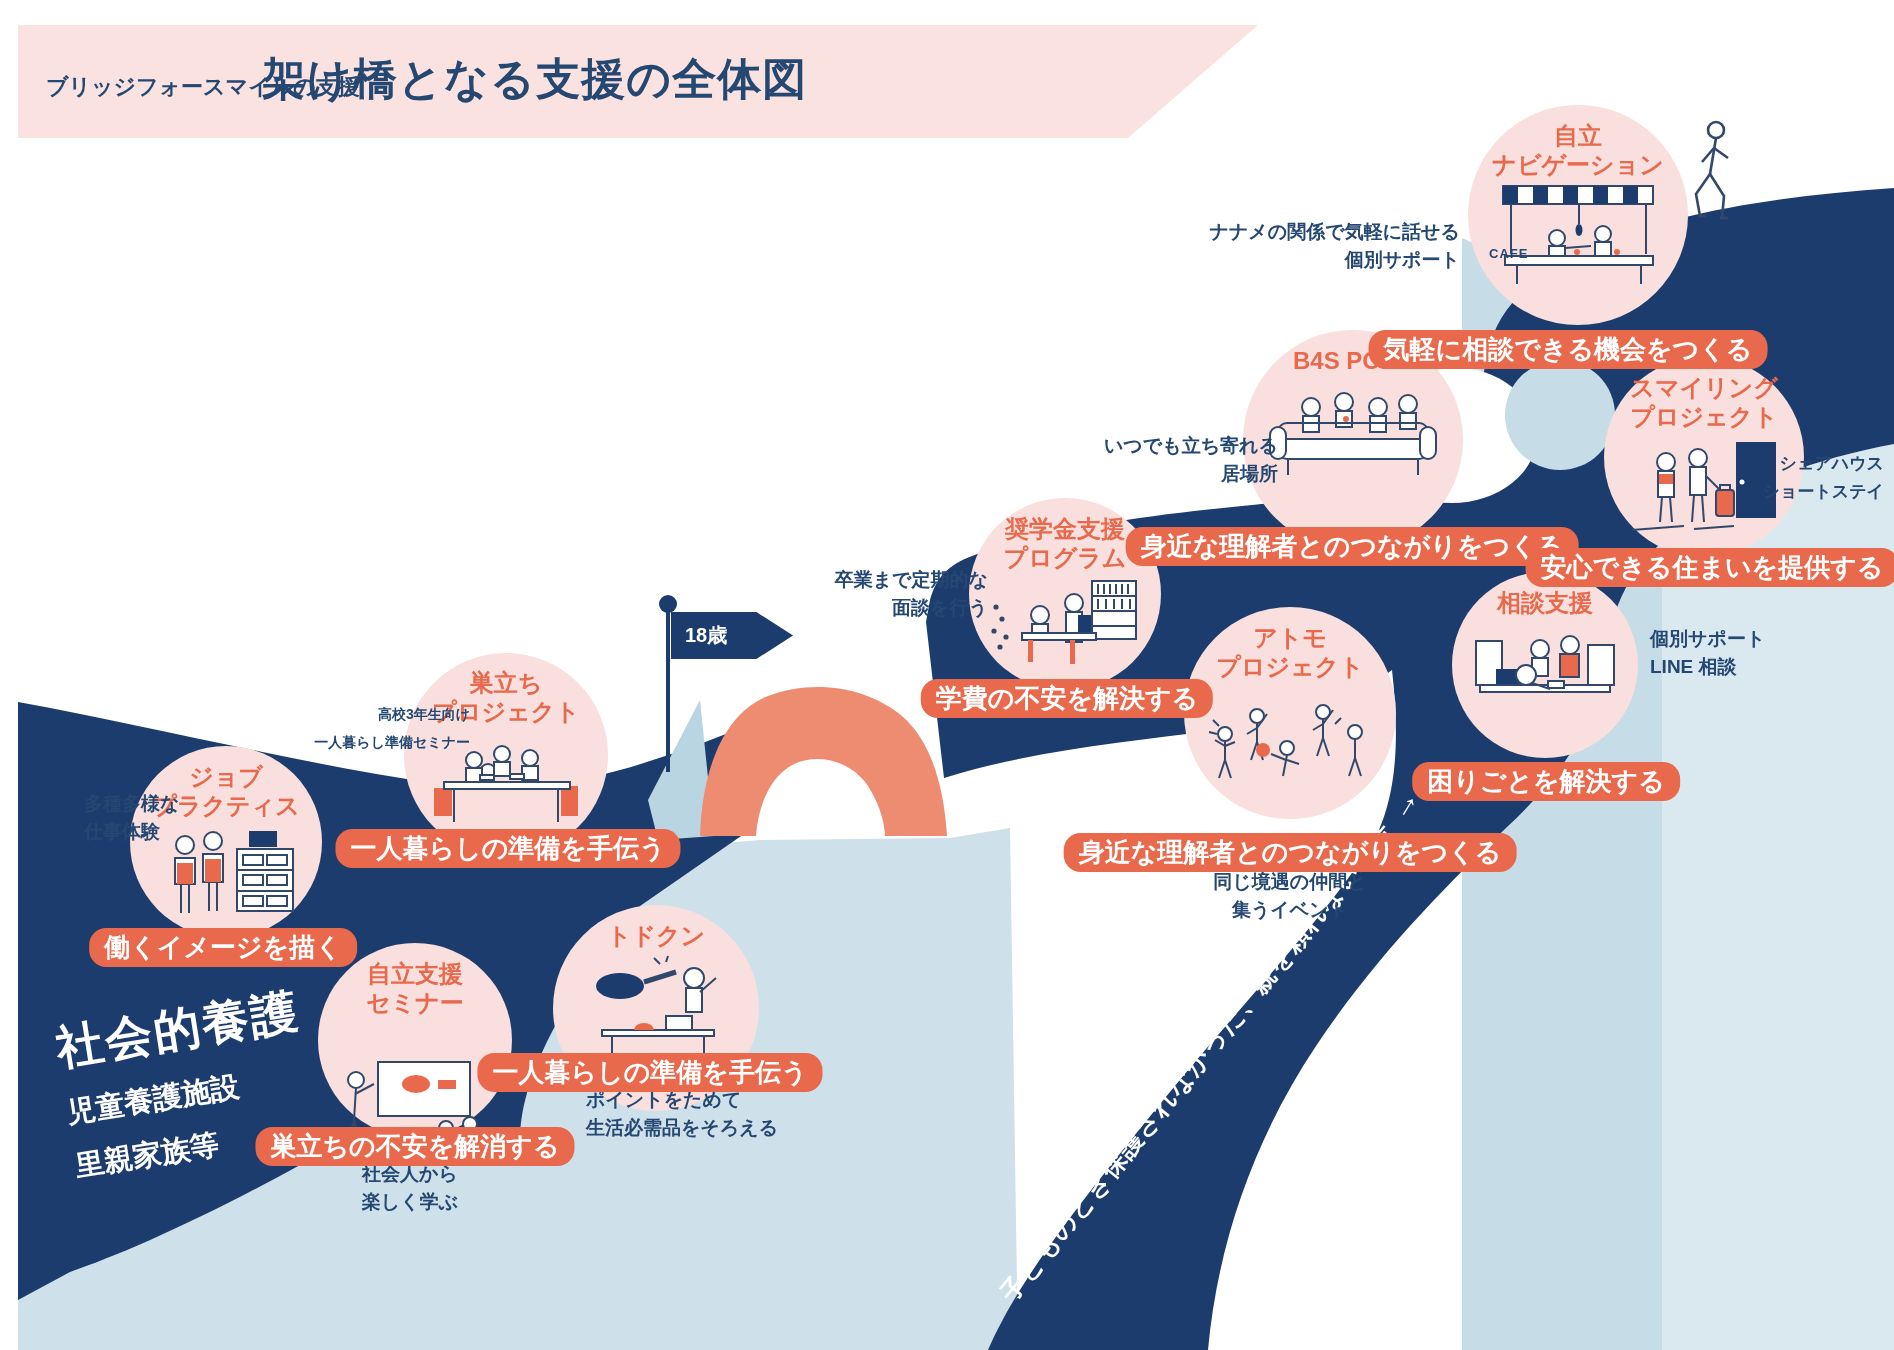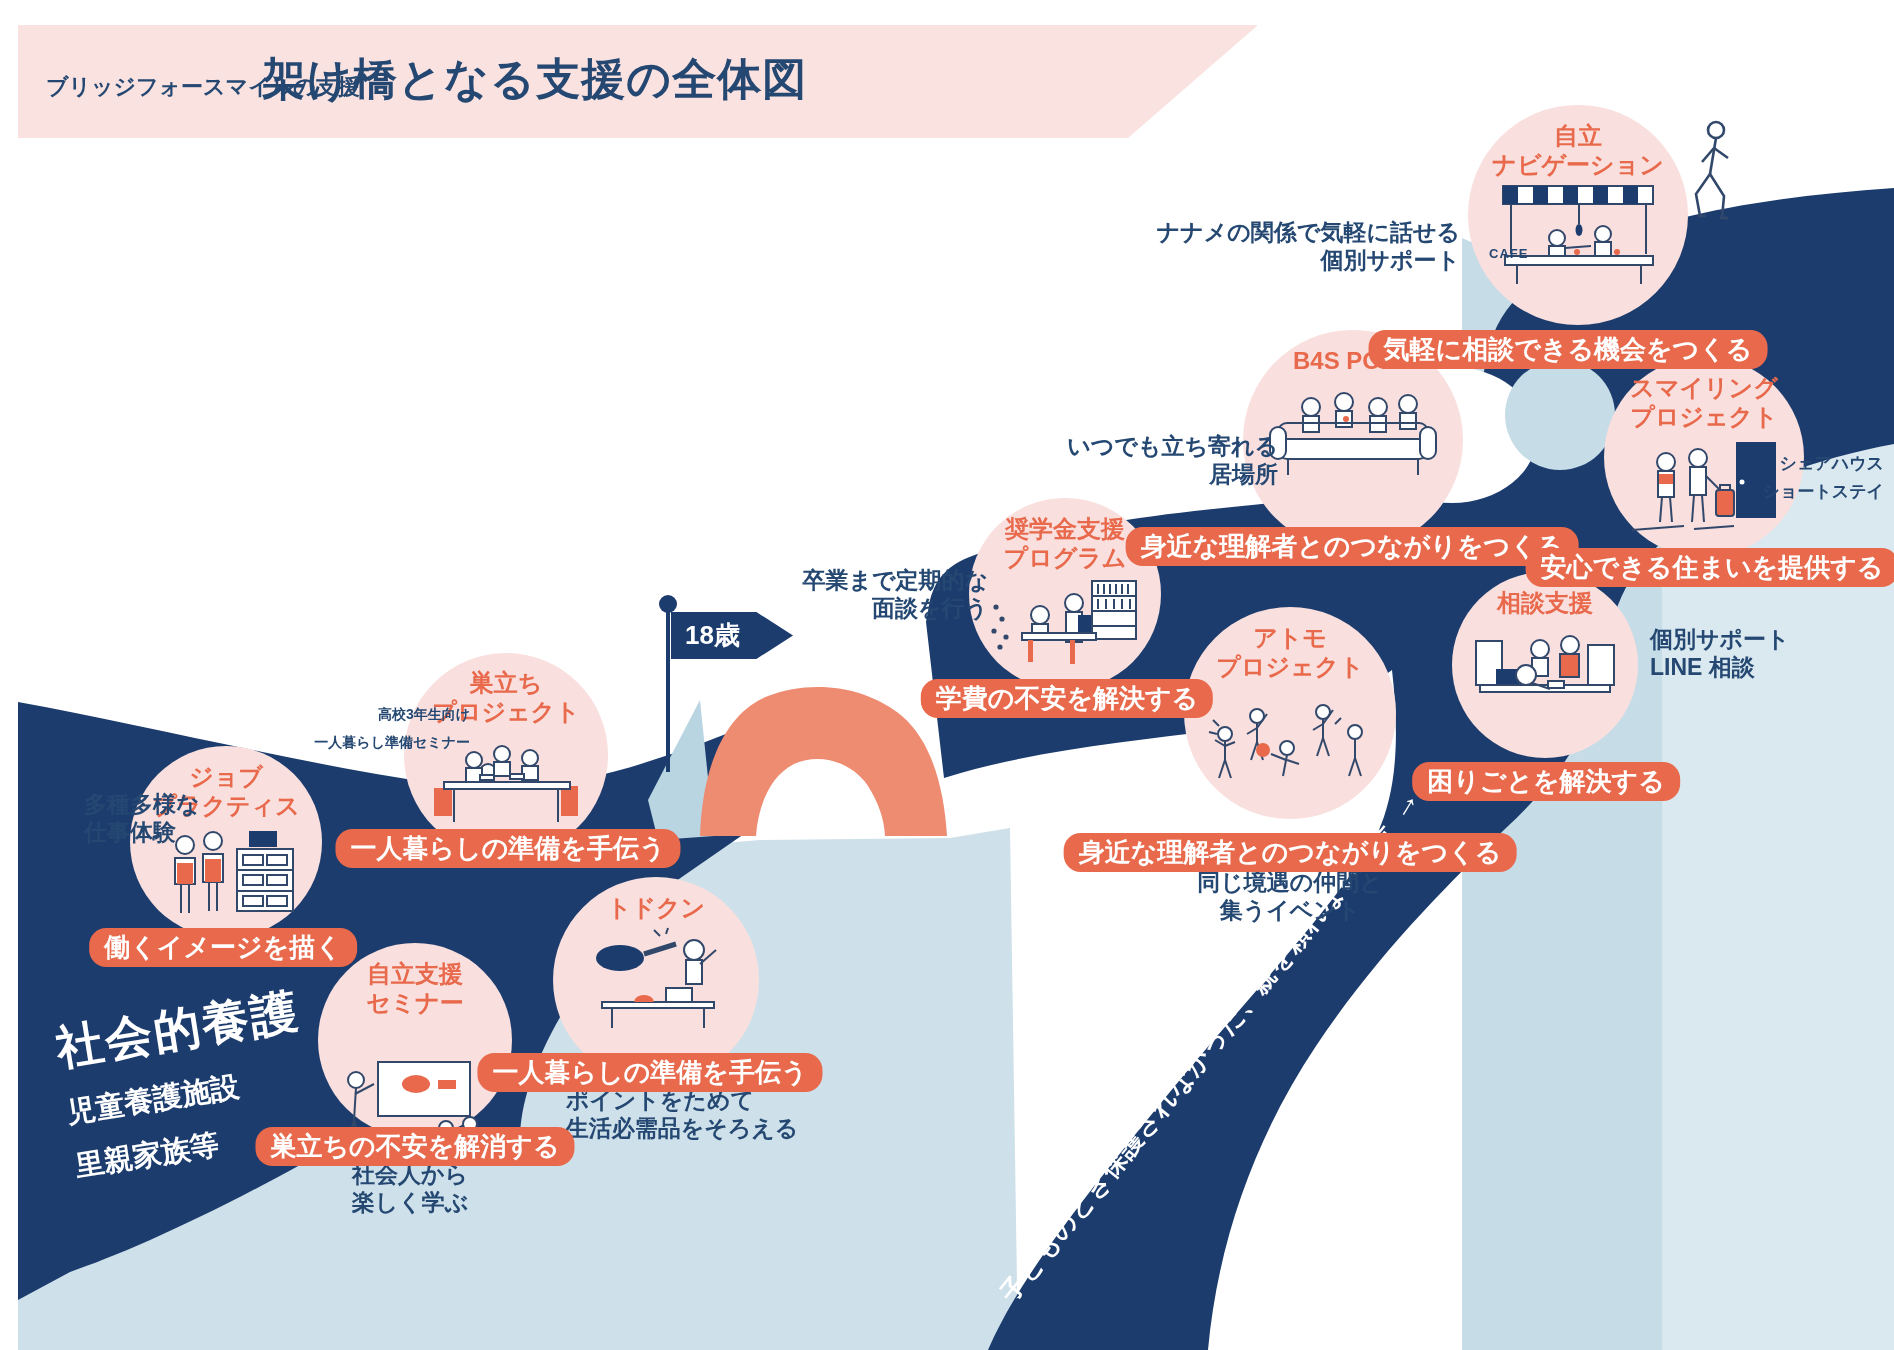--- a/index.html
+++ b/index.html
@@ -15,53 +15,53 @@
   .hdr-title{position:absolute;left:262px;top:50px;font-size:44px;font-weight:bold;color:var(--text-navy);letter-spacing:1px;z-index:2;}
 
   .circle{position:absolute;background:var(--pink);border-radius:50%;z-index:3;
           display:flex;flex-direction:column;align-items:center;}
   .c-title{margin-top:16px;font-size:24px;font-weight:bold;color:var(--coral);text-align:center;line-height:1.22;}
   .illus{margin-top:2px;flex:0 0 auto;}
 
   .n1{left:130px;top:746px;width:192px;height:192px;}
   .n2{left:404px;top:653px;width:204px;height:204px;font-family:Liberation Serif, serif;}
   .n3{left:318px;top:943px;width:194px;height:194px;gap:34px;}
-  .n4{left:553px;top:877px;width:206px;height:206px;}
+  .n4{left:553px;top:905px;width:206px;height:206px;}
   .n5{left:969px;top:498px;width:192px;height:192px;}
   .n6{left:1184px;top:607px;width:212px;height:212px;}
   .n7{left:1243px;top:330px;width:220px;height:220px;}
   .n8{left:1468px;top:105px;width:220px;height:220px;}
   .n9{left:1604px;top:357px;width:200px;height:200px;}
   .n10{left:1452px;top:572px;width:186px;height:186px;}
 
   .badge{position:absolute;transform:translateX(-50%);background:var(--coral);color:#fff;
          font-weight:bold;font-size:26px;line-height:1;padding:6px 15px 7px;border-radius:17px;
          white-space:nowrap;z-index:5;}
   .b1{left:223px;top:928px;} .b2{left:508px;top:829px;} .b3{left:415px;top:1127px;}
   .b4{left:650px;top:1053px;} .b5{left:1067px;top:679px;} .b6{left:1290px;top:833px;}
   .b7{left:1352px;top:527px;} .b8{left:1568px;top:330px;} .b9{left:1712px;top:548px;}
   .b10{left:1546px;top:736px;margin-top:26px;}
 
-  .note{position:absolute;color:var(--text-navy);font-weight:bold;font-size:23px;line-height:28px;
+  .note{position:absolute;color:var(--text-navy);font-weight:bold;font-size:19px;line-height:28px;
         white-space:nowrap;z-index:4;}
   .nt1{left:84px;top:790px;text-align:left;}
   .nt2{right:1424px;top:700px;text-align:right;font-size:14px;}
   .nt3{left:410px;top:1160px;transform:translateX(-50%);text-align:center;}
   .nt4{left:650px;top:1086px;transform:translateX(-50%);text-align:left;margin-left:32px;}
   .nt5{right:906px;top:566px;text-align:right;}
   .nt6{left:1290px;top:868px;transform:translateX(-50%);text-align:center;}
   .nt7{right:616px;top:404px;text-align:right;margin-top:28px;}
   .nt8{right:434px;top:218px;text-align:right;}
   .nt9{right:10px;top:450px;text-align:right;font-size:17px;}
   .nt10{left:1650px;top:625px;text-align:left;}
 
   .flag-ball{position:absolute;left:659px;top:595px;width:18px;height:18px;border-radius:50%;background:var(--navy);z-index:2;}
   .flag-pole{position:absolute;left:666px;top:604px;width:4px;height:168px;background:var(--navy);z-index:2;}
   .flag-banner{position:absolute;left:671px;top:612px;width:122px;height:47px;background:var(--navy);
-    clip-path:polygon(0 0,70% 0,100% 50%,70% 100%,0 100%);color:#fff;font-size:26px;font-weight:bold;
+    clip-path:polygon(0 0,70% 0,100% 50%,70% 100%,0 100%);color:#fff;font-size:20px;font-weight:bold;
     display:flex;align-items:center;padding-left:14px;box-sizing:border-box;z-index:2;}
 
   .origin{position:absolute;left:52px;top:1018px;transform:rotate(-9deg);transform-origin:0 0;color:#fff;z-index:2;}
   .origin-title{font-size:47px;font-weight:bold;letter-spacing:2px;}
   .origin-line{font-size:29px;font-weight:bold;margin-top:14px;}
 
   .journey{position:absolute;left:1005px;top:1280px;transform:rotate(-51deg);transform-origin:0 50%;
            color:#fff;font-size:25px;font-weight:bold;letter-spacing:1px;white-space:nowrap;z-index:2;}
   .journey .arrow{font-size:30px;margin-left:12px;display:inline-block;transform:rotate(-8deg);}
 

